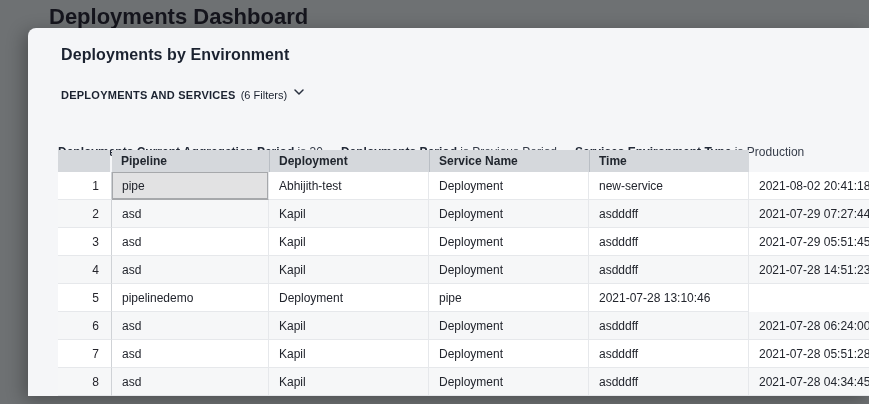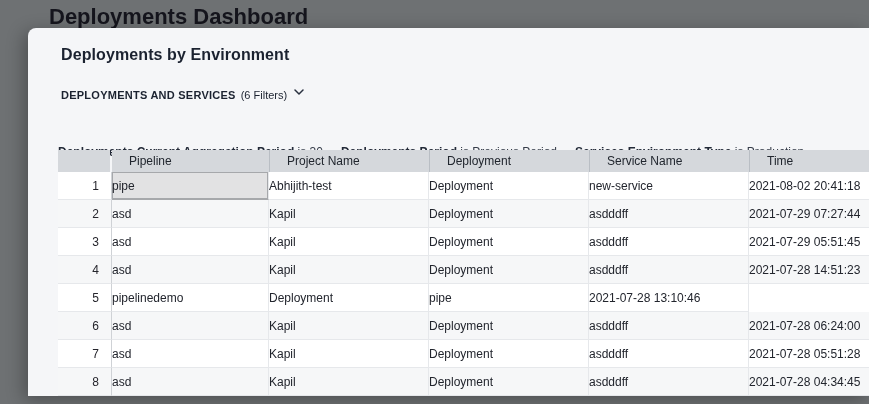--- a/index.html
+++ b/index.html
@@ -39,35 +39,35 @@
   .filter-line{
     position:absolute;left:30px;top:117px;display:flex;gap:18px;
     font-size:12px;white-space:nowrap;color:var(--ink-soft);
   }
   .filter-item b{color:#232a38;font-weight:bold;}
 
   .grid{position:absolute;left:30px;top:122px;width:849px;font-size:12px;}
   .g-header{display:flex;height:22px;}
   .g-h-corner{width:52px;background:var(--head-bg);margin-right:2px;flex:none;}
   .g-h-cell{
-    background:var(--head-bg);font-weight:normal;color:#21262e;flex:none;
-    display:flex;align-items:center;padding-left:17px;
+    background:var(--head-bg);font-weight:bold;color:#21262e;flex:none;
+    display:flex;align-items:center;padding-left:9px;
     border-left:1px solid var(--head-sep);
   }
   .g-h-cell.first{border-left:none;}
 
   .g-row{display:flex;height:28px;background:var(--row-bg);}
   .g-row:nth-child(even){background:var(--stripe);}
   .g-num{
     width:54px;flex:none;display:flex;align-items:center;justify-content:flex-end;
     padding-right:12px;border-right:1px solid var(--line-strong);
     border-bottom:1px solid var(--line-faint);color:#25252c;font-size:12px;
   }
   .g-cell{
-    flex:none;display:flex;align-items:center;
+    flex:none;display:flex;align-items:center;padding-left:10px;
     border-right:1px solid var(--line-faint);border-bottom:1px solid var(--line-faint);
     color:#22252d;overflow:hidden;white-space:nowrap;
   }
   .g-cell.selected{
     background:var(--sel-bg);
     box-shadow:inset 0 0 0 1px var(--sel-border);
     border-bottom:1px solid var(--sel-border);
   }
 </style>
 </head>
@@ -91,21 +91,20 @@
   <div class="filter-line" id="filters">
       <span class="filter-item"><b>Deployments Current Aggregation Period</b> is 30</span>
       <span class="filter-item"><b>Deployments Period</b> is Previous Period</span>
       <span class="filter-item"><b>Services Environment Type</b> is Production</span>
     </div>
 
   <div class="grid">
     <div class="g-header" id="ghead">
         <div class="g-h-corner"></div>
         <div class="g-h-cell first" style="width: 157px;">Pipeline</div>
-        <div class="g-h-cell" style="width: 160px;">Project Name</div>
         <div class="g-h-cell" style="width: 160px;">Deployment</div>
         <div class="g-h-cell" style="width: 160px;">Service Name</div>
         <div class="g-h-cell" style="width: 160px;">Time</div>
       </div>
     <div class="g-body" id="gbody">
         <div class="g-row">
           <div class="g-num">1</div>
           <div class="g-cell selected" style="width: 157px;">pipe</div>
           <div class="g-cell" style="width: 160px;">Abhijith-test</div>
           <div class="g-cell" style="width: 160px;">Deployment</div>

